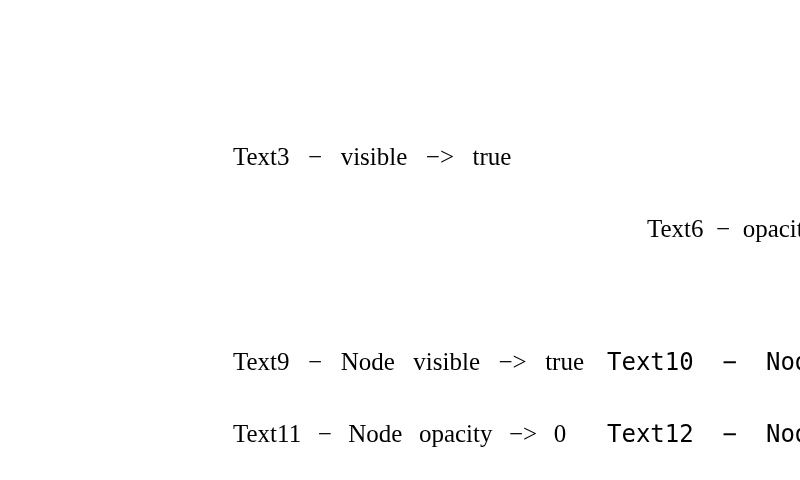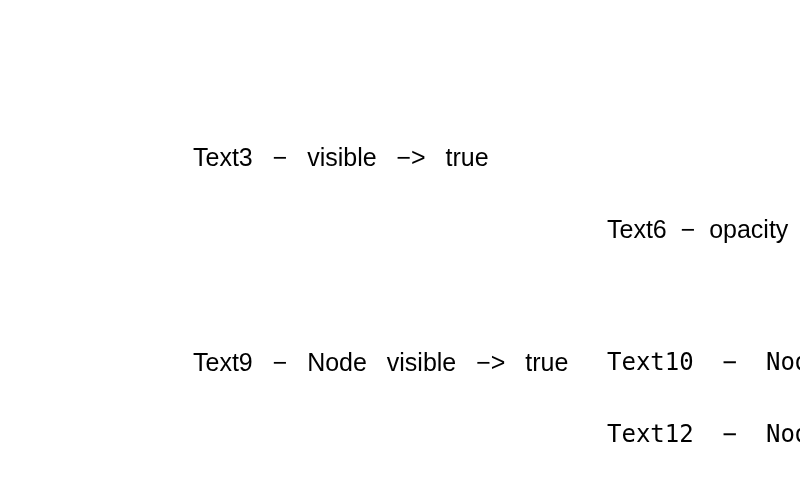--- a/index.html
+++ b/index.html
@@ -15,21 +15,22 @@
     overflow: hidden;
   }
   .txt {
     position: absolute;
     white-space: pre;
     color: #000000;
     font-size: 25px;
     line-height: 30px;
   }
   .sans {
-    font-family: Liberation Sans, sans-serif;
+    font-family: Liberation Serif, serif;
+    margin-left: 40px;
   }
   .mono {
     font-family: "DejaVu Sans Mono", "Liberation Mono", monospace;
     font-size: 24px;
   }
   
   .occluder {
     background: #ffffff;
   }
 
@@ -43,20 +44,21 @@
 </style>
 </head>
 <body>
 
 <div class="stage">
 
   <div class="txt sans" id="i-text3">Text3  −  visible  −&gt;  true</div>
 
   <div class="txt sans" id="i-text9">Text9  −  Node  visible  −&gt;  true</div>
 
+  <div class="txt sans" id="i-text11">Text11  −  Node  opacity  −&gt;  0</div>
 
   <div class="txt sans occluder" id="i-text6">Text6  −  opacity</div>
 
   <div class="txt mono occluder" id="i-text10">Text10  −  Node</div>
 
   <div class="txt mono occluder" id="i-text12">Text12  −  Node</div>
 
 </div>
 
 </body></html>

